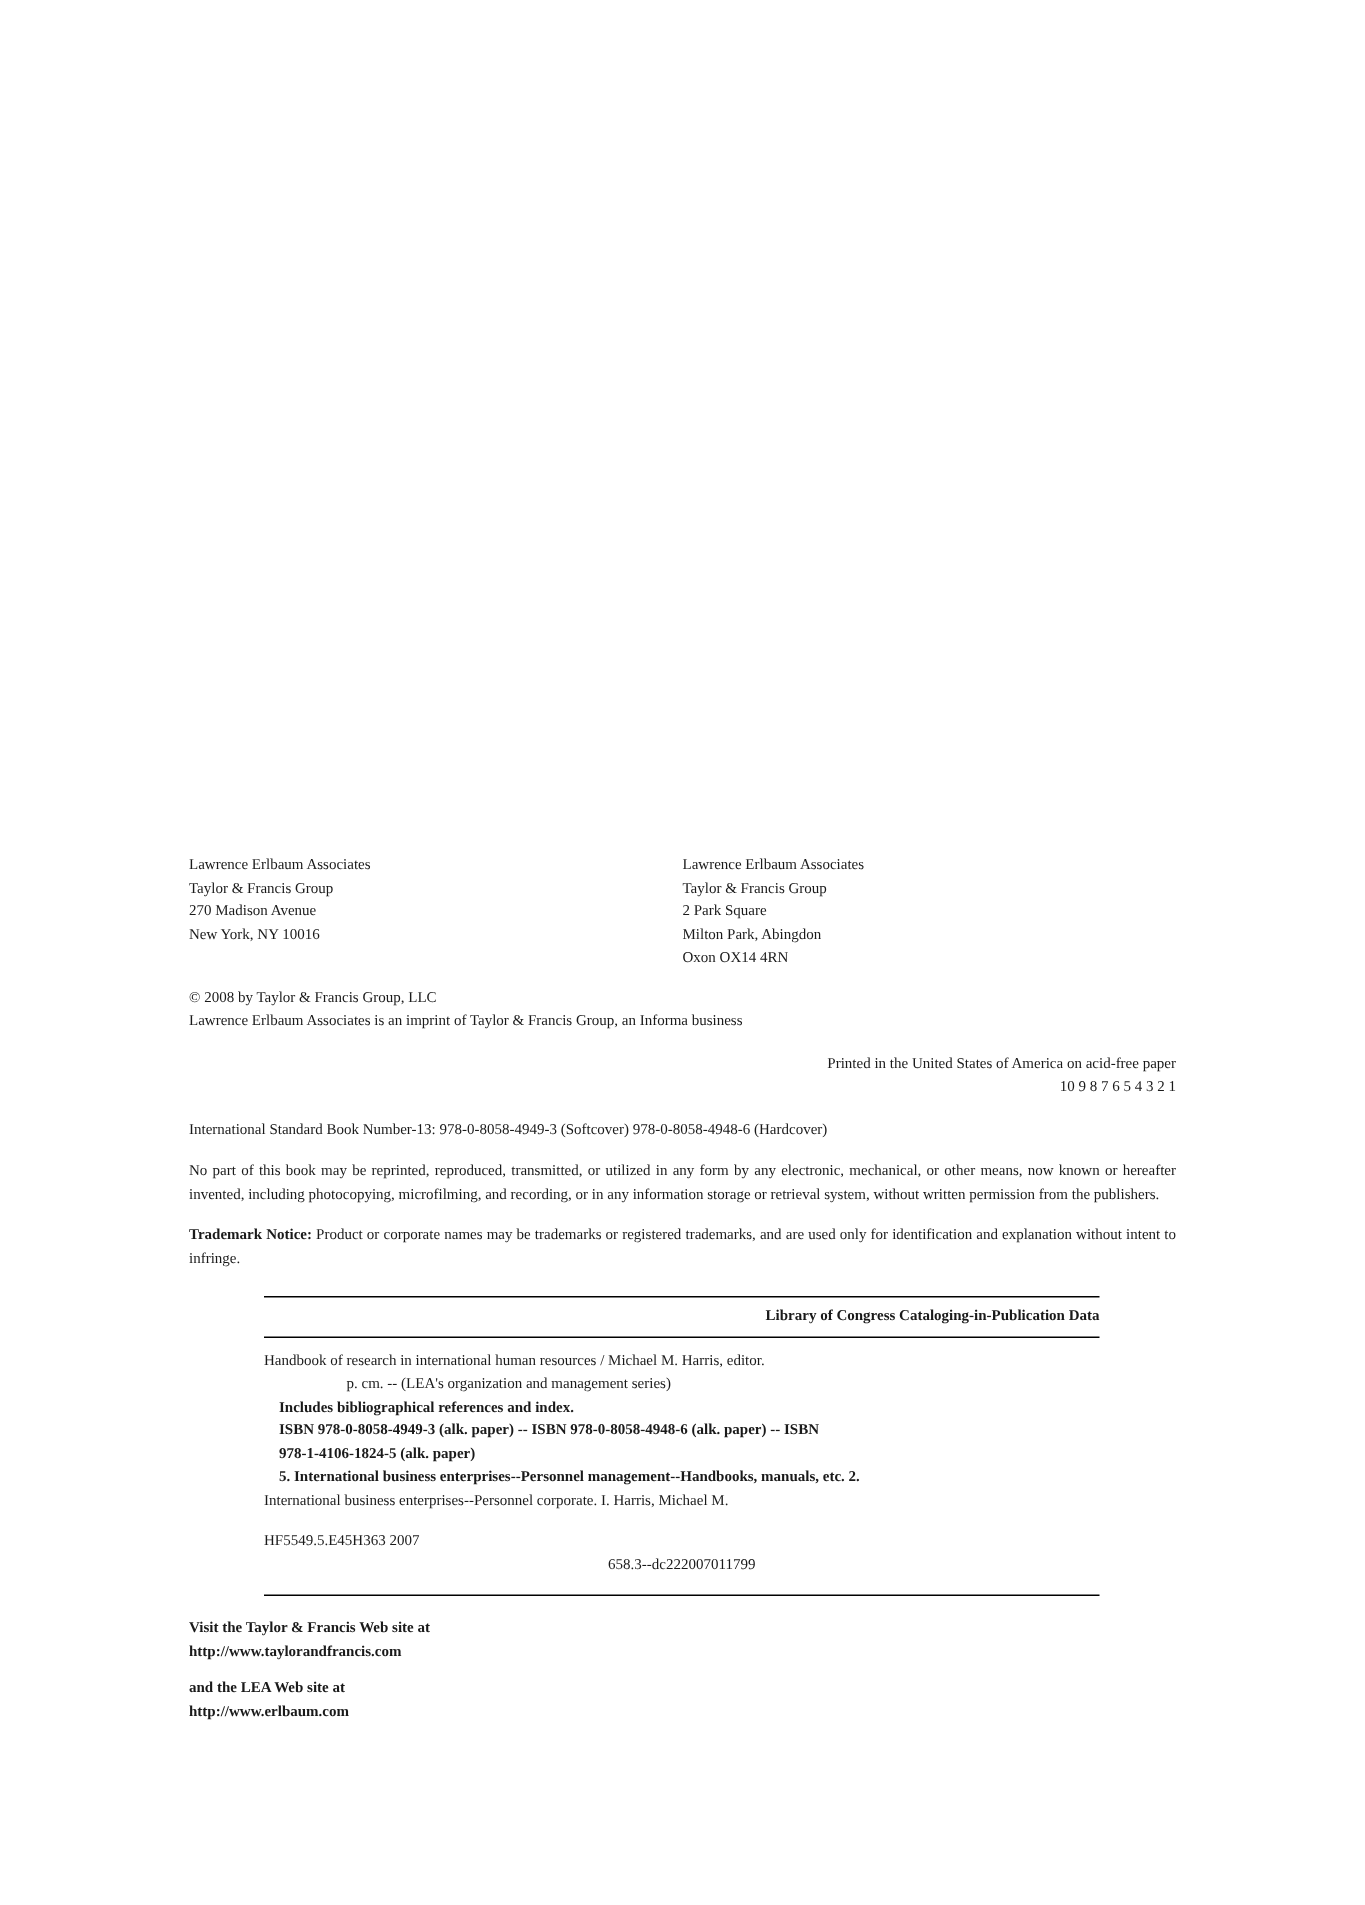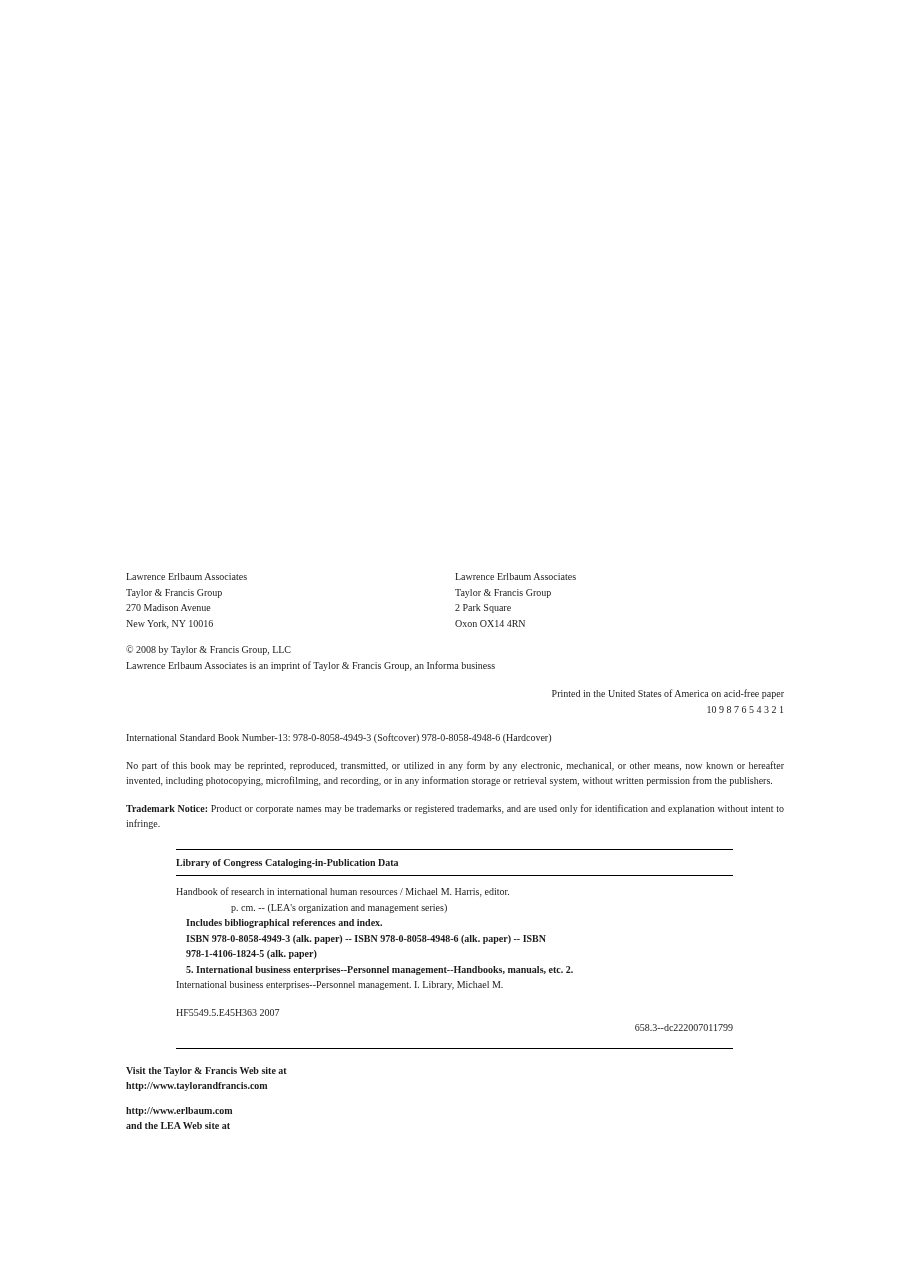--- a/index.html
+++ b/index.html
@@ -32,48 +32,49 @@
   .loc-block {
     margin-top: 17px;
     margin-left: 50px;
     width: 557px;
     border-bottom: 1.2px solid #000;
     padding-bottom: 12px;
   }
   .loc-heading {
     border-top: 1.2px solid #000;
     border-bottom: 1.2px solid #000;
-    text-align: left;
+    text-align: right;
     font-weight: bold;
     padding: 5px 0 5px 0;
   }
   .loc-catalog { margin-top: 8px; }
   .ind1 { padding-left: 10px; font-weight: bold; }
   .ind2 { padding-left: 55px; }
   .loc-callnum { margin-top: 12px; }
-  .dewey-row { display: flex; justify-content: flex-end; }
+  .dewey-row { display: flex; justify-content: center; }
   .block-websites { margin-top: 14px; font-weight: bold; }
   .website-group-lea { margin-top: 9px; }
 </style>
 </head>
 <body>
 
 <div class="page">
 
   <div class="addr-row">
     <div class="addr-col-left">
       <div>Lawrence Erlbaum Associates</div>
       <div>Taylor &amp; Francis Group</div>
       <div>270 Madison Avenue</div>
       <div>New York, NY 10016</div>
     </div>
     <div class="addr-col-right">
       <div>Lawrence Erlbaum Associates</div>
       <div>Taylor &amp; Francis Group</div>
       <div>2 Park Square</div>
+      <div>Milton Park, Abingdon</div>
       <div>Oxon OX14 4RN</div>
     </div>
   </div>
 
   <div class="block-copyright">
     <div>© 2008 by Taylor &amp; Francis Group, LLC</div>
     <div>Lawrence Erlbaum Associates is an imprint of Taylor &amp; Francis Group, an Informa business</div>
   </div>
 
   <div class="block-printing">
@@ -89,35 +90,35 @@
 
   <div class="loc-block">
     <div class="loc-heading">Library of Congress Cataloging-in-Publication Data</div>
     <div class="loc-catalog">
       <div>Handbook of research in international human resources / Michael M. Harris, editor.</div>
       <div class="ind2">p. cm. --  (LEA's organization and management series)</div>
       <div class="ind1">Includes bibliographical references and index.</div>
       <div class="ind1">ISBN 978-0-8058-4949-3 (alk. paper) -- ISBN 978-0-8058-4948-6 (alk. paper) -- ISBN</div>
       <div class="ind1">978-1-4106-1824-5 (alk. paper)</div>
       <div class="ind1">5.  International business enterprises--Personnel management--Handbooks, manuals, etc. 2.</div>
-      <div>International business enterprises--Personnel management.  I. Library, Michael M.</div>
+      <div>International business enterprises--Personnel corporate.  I. Harris, Michael M.</div>
     </div>
     <div class="loc-callnum">
       <div>HF5549.5.E45H363 2007</div>
       <div class="dewey-row">
         <span>658.3--dc22</span>
         <span>2007011799</span>
       </div>
     </div>
   </div>
 
   <div class="block-websites">
     <div class="website-group">
       <div>Visit the Taylor &amp; Francis Web site at</div>
       <div>http://www.taylorandfrancis.com</div>
     </div>
     <div class="website-group website-group-lea">
+      <div>and the LEA Web site at</div>
       <div>http://www.erlbaum.com</div>
-      <div>and the LEA Web site at</div>
     </div>
   </div>
 
 </div>
 
 </body></html>

